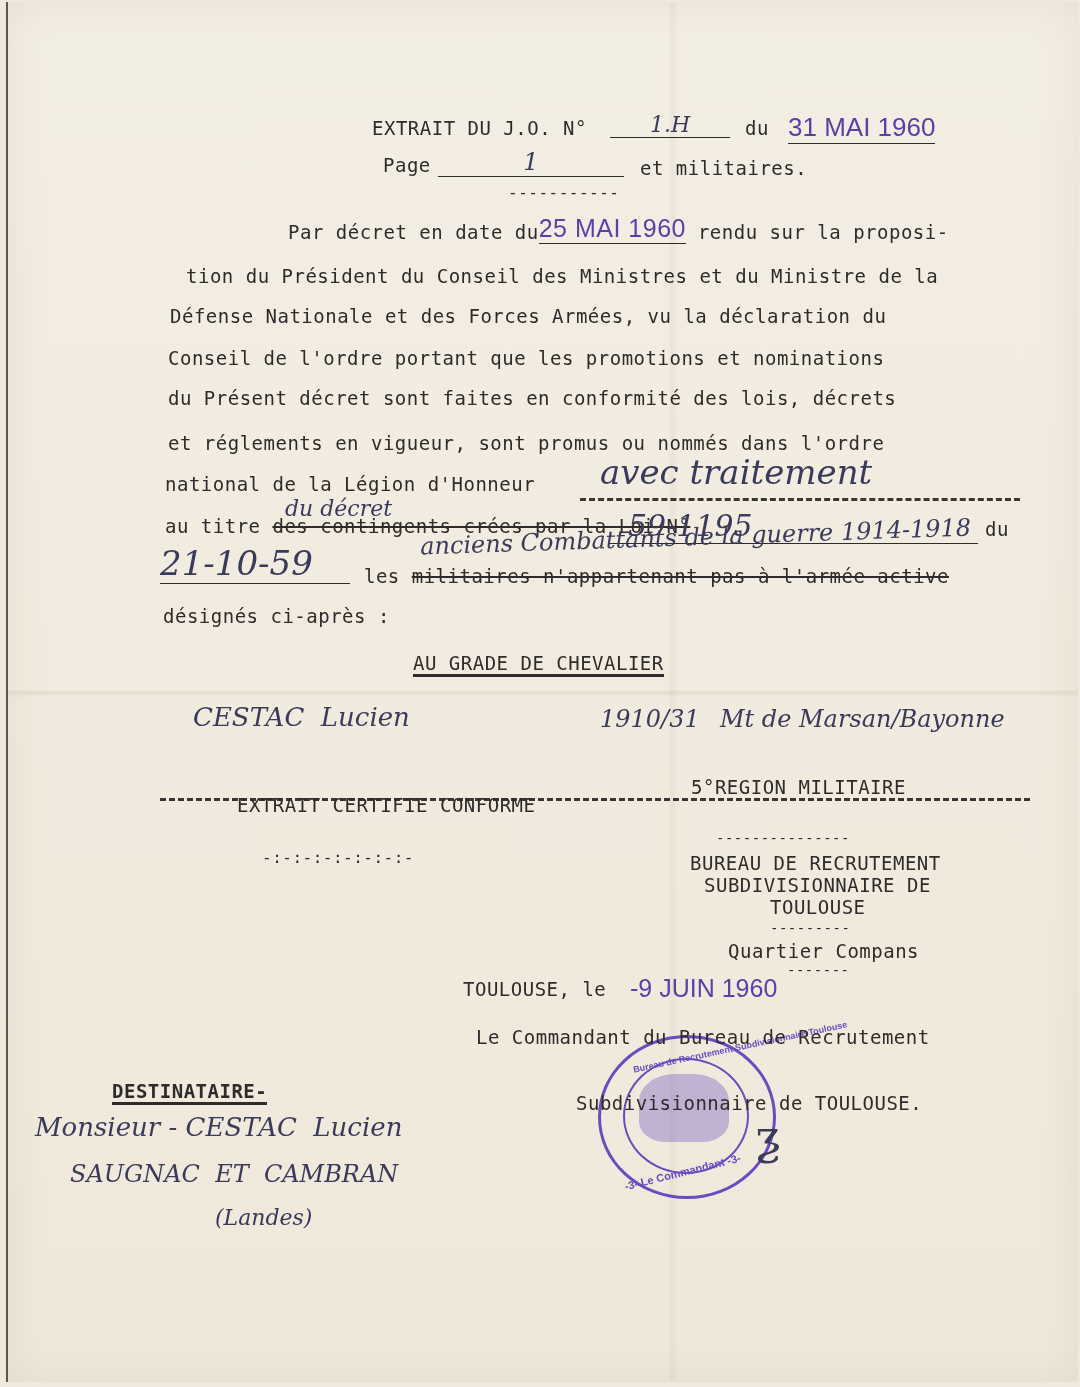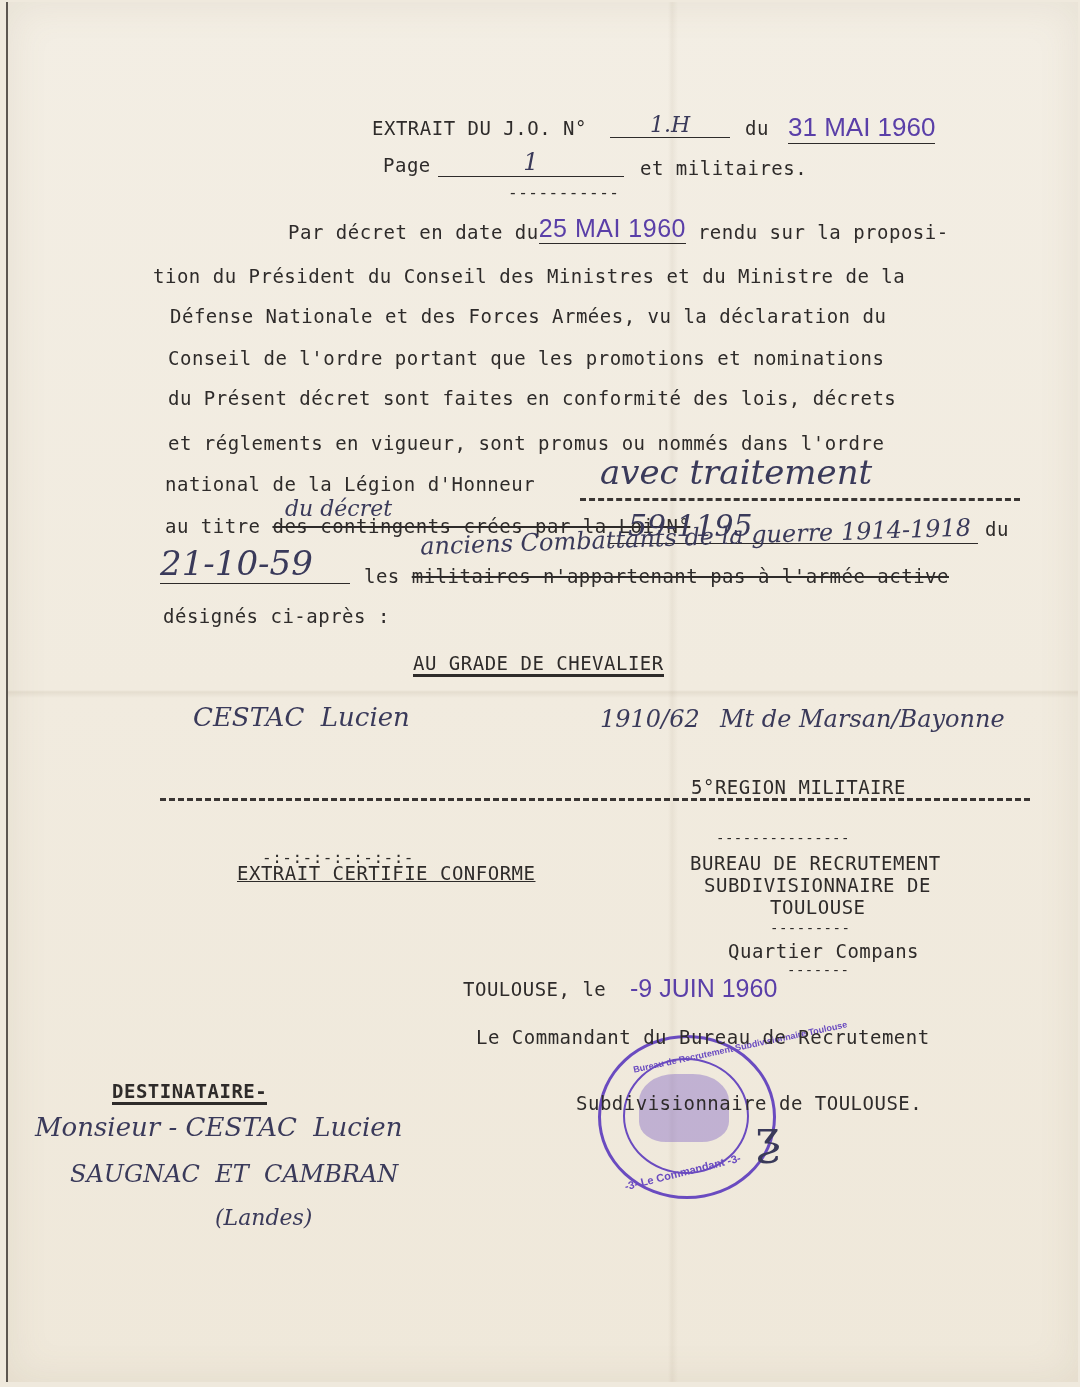--- a/index.html
+++ b/index.html
@@ -47,21 +47,21 @@
 <div class="hw uline" style="left:610px;top:112px;width:120px;font-size:22px;text-align:center;">1.H</div>
 <div class="t" style="left:745px;top:117px;">du</div>
 <div class="stamp-date uline" style="left:788px;top:112px;font-size:26px;border-color:#2e2b2a;">31 MAI 1960</div>
 
 <div class="t" style="left:383px;top:154px;">Page</div>
 <div class="hw uline" style="left:438px;top:148px;width:186px;font-size:24px;text-align:center;">1</div>
 <div class="t" style="left:640px;top:157px;">et militaires.</div>
 <div class="t" style="left:508px;top:183px;font-size:16px;">-----------</div>
 
 <div class="t" style="left:288px;top:216px;"><span>Par décret en date du</span><span class="stamp-date uline" style="position:relative;font-size:25px;top:-2px;">25 MAI 1960</span><span> rendu sur la proposi-</span></div>
-<div class="t" style="left:153px;top:265px;">tion du Président du Conseil des Ministres et du Ministre de la</div>
+<div class="t" style="left:186px;top:265px;">tion du Président du Conseil des Ministres et du Ministre de la</div>
 <div class="t" style="left:170px;top:305px;">Défense Nationale et des Forces Armées, vu la déclaration du</div>
 <div class="t" style="left:168px;top:347px;">Conseil de l'ordre portant que les promotions et nominations</div>
 <div class="t" style="left:168px;top:387px;">du Présent décret sont faites en conformité des lois, décrets</div>
 <div class="t" style="left:168px;top:432px;">et réglements en vigueur, sont promus ou nommés dans l'ordre</div>
 <div class="t" style="left:165px;top:473px;">national de la Légion d'Honneur</div>
 <div class="hw" style="left:600px;top:452px;font-size:34px;">avec traitement</div>
 <div class="dash-line" style="left:580px;top:498px;width:440px;"></div>
 
 <div class="hw" style="left:285px;top:496px;font-size:22px;">du décret</div>
 <div class="t" style="left:165px;top:515px;"><span>au titre </span><span class="strike">des contingents crées par la Loi N°</span></div>
@@ -69,26 +69,26 @@
 <div class="t" style="left:985px;top:518px;">du</div>
 
 <div class="hw" style="left:420px;top:523px;font-size:24px;transform:rotate(-2deg);">anciens Combattants de la guerre 1914-1918</div>
 <div class="hw uline" style="left:160px;top:543px;width:190px;font-size:34px;">21-10-59</div>
 <div class="t" style="left:352px;top:565px;"><span> les </span><span class="strike">militaires n'appartenant pas à l'armée active</span></div>
 <div class="t" style="left:163px;top:605px;">désignés ci-après :</div>
 
 <div class="t uline" style="left:413px;top:652px;border-bottom-width:3px;">AU GRADE DE CHEVALIER</div>
 
 <div class="hw" style="left:185px;top:702px;font-size:26px;margin-left:8px;">CESTAC  Lucien</div>
-<div class="hw" style="left:600px;top:705px;font-size:24px;">1910/62</div>
+<div class="hw" style="left:600px;top:705px;font-size:24px;">1910/31</div>
 <div class="hw" style="left:720px;top:705px;font-size:24px;">Mt de Marsan/Bayonne</div>
 
 <div class="dash-line" style="left:160px;top:798px;width:870px;"></div>
 
-<div class="t" style="left:237px;top:862px;text-decoration:underline;">EXTRAIT CERTIFIE CONFORME</div>
+<div class="t" style="left:237px;top:794px;">EXTRAIT CERTIFIE CONFORME</div>
 <div class="t" style="left:262px;top:848px;font-size:16px;">-:-:-:-:-:-:-:-</div>
 
 <div class="t" style="left:691px;top:776px;">5°REGION MILITAIRE</div>
 <div class="t" style="left:716px;top:830px;font-size:14px;">---------------</div>
 <div class="t" style="left:690px;top:852px;">BUREAU DE RECRUTEMENT</div>
 <div class="t" style="left:704px;top:874px;">SUBDIVISIONNAIRE DE</div>
 <div class="t" style="left:770px;top:896px;">TOULOUSE</div>
 <div class="t" style="left:770px;top:920px;font-size:14px;">---------</div>
 <div class="t" style="left:728px;top:940px;">Quartier Compans</div>
 <div class="t" style="left:787px;top:962px;font-size:14px;">-------</div>

